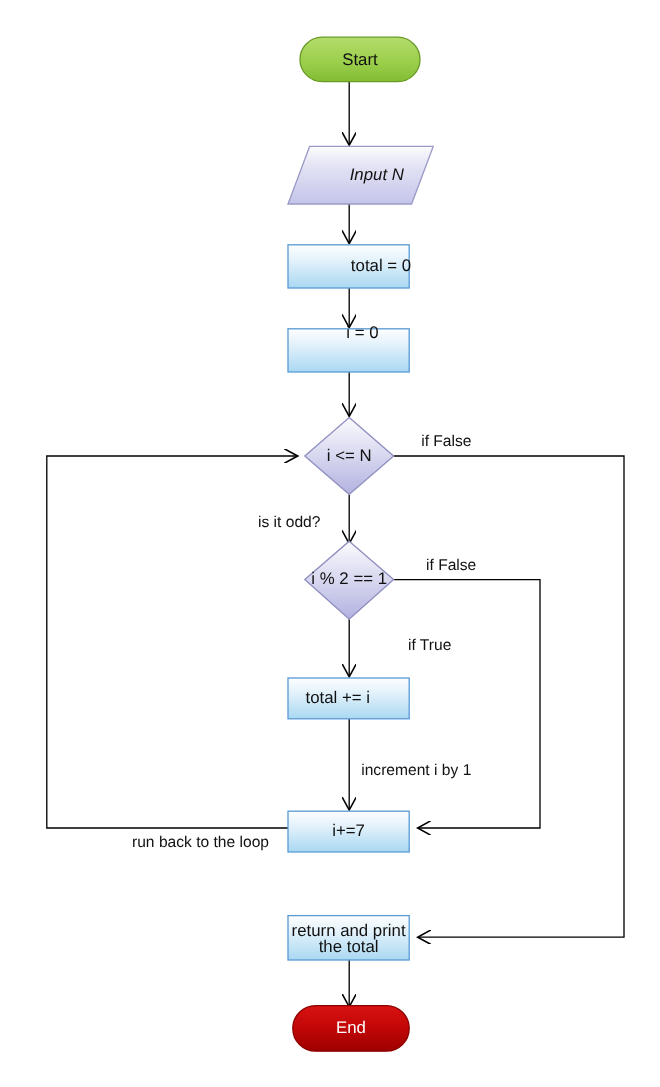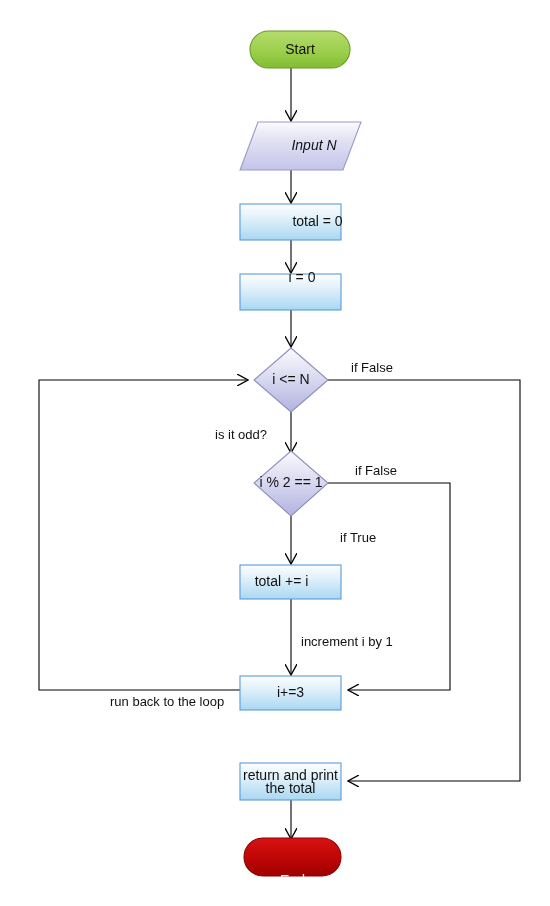--- a/index.html
+++ b/index.html
@@ -32,21 +32,20 @@
   }
   .edge-label {
     position: absolute;
     font-family: "Liberation Sans", sans-serif;
     font-size: 13px;
     color: #111111;
     white-space: nowrap;
   }
   .label-end {
     color: #ffffff;
-    margin-top: 24px;
   }
 </style>
 </head>
 <body>
 
 <svg id="canvas" viewBox="0 0 550 906" xmlns="http://www.w3.org/2000/svg">
   <defs>
     <linearGradient id="gradStart" x1="0" y1="0" x2="0" y2="1">
       <stop offset="0%" stop-color="#b4dc6c"></stop>
       <stop offset="55%" stop-color="#9ccf4c"></stop>
@@ -130,21 +129,21 @@
 <div class="node-label" style="left:240px; top:215px; width:101px;padding-left:27px;">total = 0</div>
 
 <div class="node-label" style="left:240px; top:271px; width:124px;">i = 0</div>
 
 <div class="node-label" style="left:241px; top:373px; width:100px;">i &lt;= N</div>
 
 <div class="node-label" style="left:241px; top:476px; width:100px;">i % 2 == 1</div>
 
 <div class="node-label" style="left:240px; top:575px; width:83px;">total += i</div>
 
-<div class="node-label" style="left:240px; top:686px; width:101px;">i+=3</div>
+<div class="node-label" style="left:240px; top:686px; width:101px;">i+=7</div>
 
 <div class="node-label" style="left:240px; top:769px; width:101px;">return and print
 the total</div>
 
 <div class="node-label label-end" style="left:244px; top:850px; width:97px;">End</div>
 
 <div class="edge-label" style="left:351px; top:360px;">if False</div>
 
 <div class="edge-label" style="left:215px; top:427px;">is it odd?</div>
 

